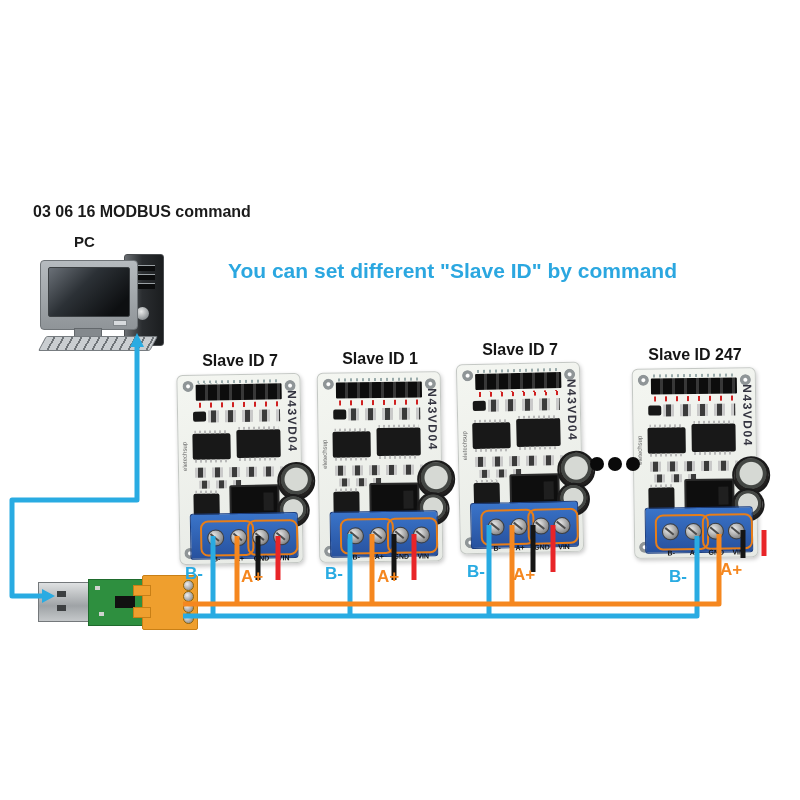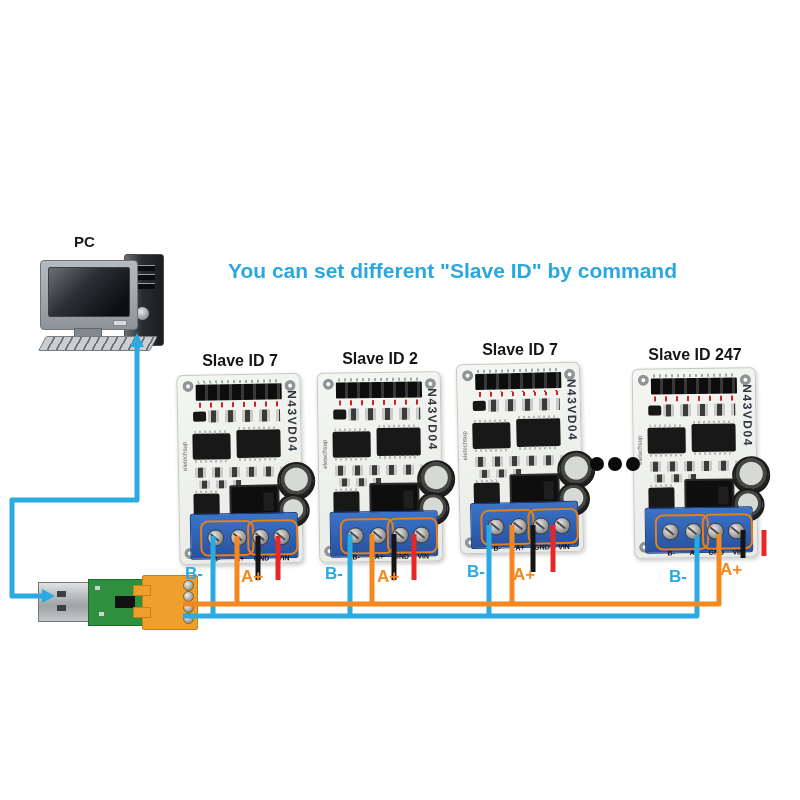--- a/index.html
+++ b/index.html
@@ -111,20 +111,21 @@
   .wire-label.blue{color:var(--wire-blue,#29ABE2);}
   .wire-label.orange{color:var(--wire-orange,#F5871F);}
 
   svg.overlay{position:absolute;left:0;top:0;pointer-events:none;}
 </style>
 </head>
 <body>
 
 <div id="canvas">
 
+  <div class="abs cmd-text">03 06 16 MODBUS command</div>
   <div class="abs pc-label">PC</div>
   <div class="abs headline">You can set different "Slave ID" by command</div>
 
   <div class="abs pc">
     <div class="tower">
       <div class="slot" style="top:10px"></div>
       <div class="slot" style="top:19px"></div>
       <div class="slot" style="top:28px"></div>
       <div class="pwr"></div>
     </div>
@@ -169,21 +170,21 @@
     </div>
     <div class="terminal-labels">
       <span class="t0">B-</span>
       <span class="t1">A+</span>
       <span class="t2">GND</span>
       <span class="t3">VIN</span>
     </div>
   </div>
 </div>
   <div class="board-slot" style="left:318px;top:372px;--tilt:-0.8deg;">
-  <div class="board-title">Slave ID 2</div>
+  <div class="board-title">Slave ID 1</div>
   <div class="pcb">
     <div class="hole tl"></div>
     <div class="hole tr"></div>
     <div class="hole bl"></div>
     <div class="hole br"></div>
     <div class="silk-row"></div>
     <div class="pin-header"></div>
     <div class="red-marks"></div>
     <div class="transistor"></div>
     <div class="smd-row smd-r1"></div>

